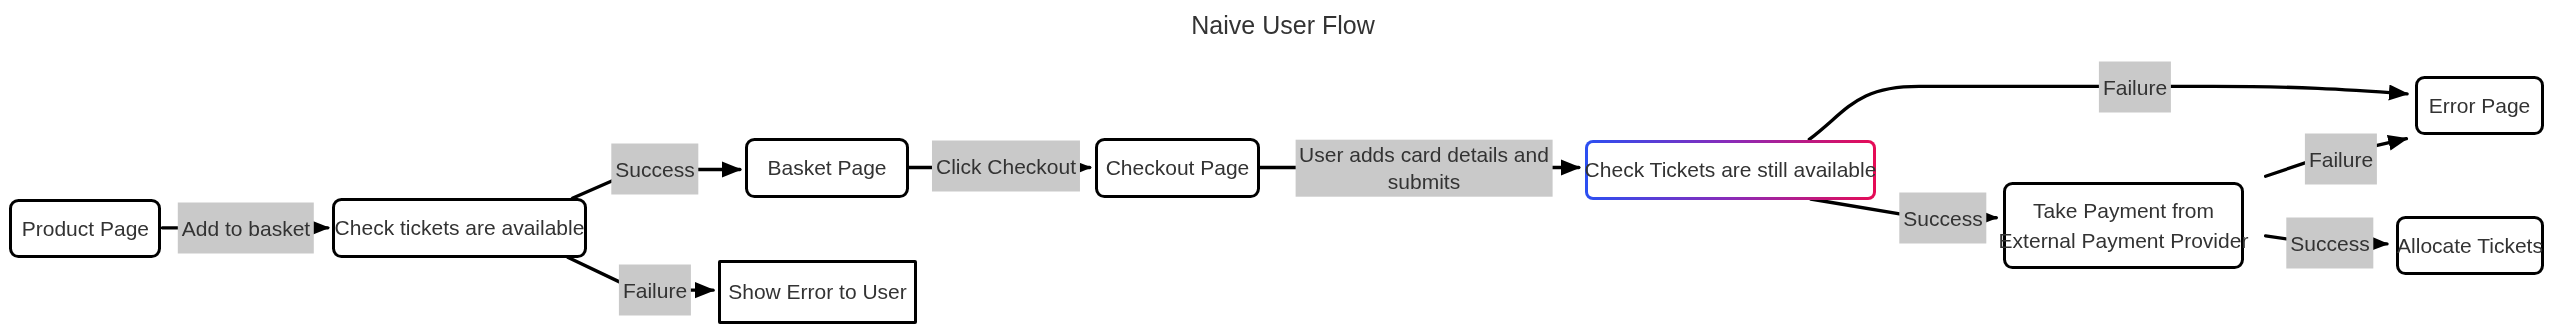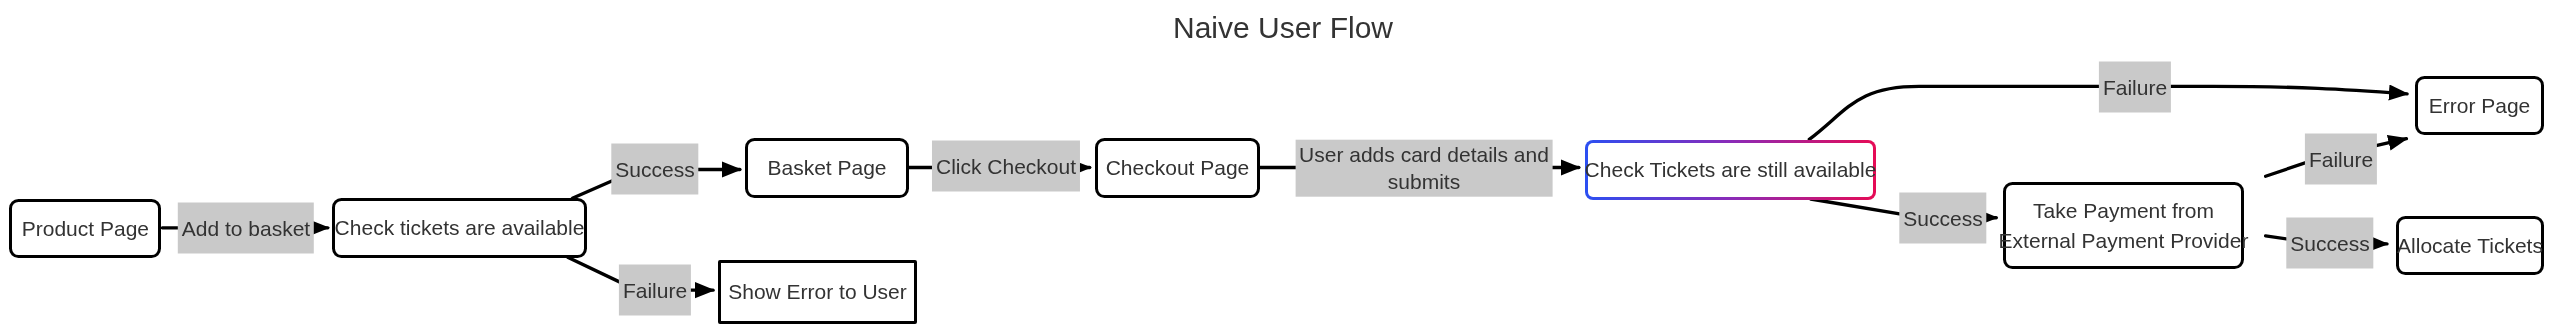--- a/index.html
+++ b/index.html
@@ -10,21 +10,21 @@
     background: #ffffff;
     font-family: "Liberation Sans", sans-serif;
     color: #333333;
     overflow: hidden;
   }
   .diagram-title {
     position: absolute;
     left: 1283px;
     top: 10.7px;
     transform: translateX(-50%);
-    font-size: 30px;
+    font-size: 25px;
     color: #333333;
     white-space: nowrap;
   }
   svg.edges {
     position: absolute;
     left: 0; top: 0;
     width: 2576px; height: 329px;
   }
   svg.edges path.edge {
     fill: none;

